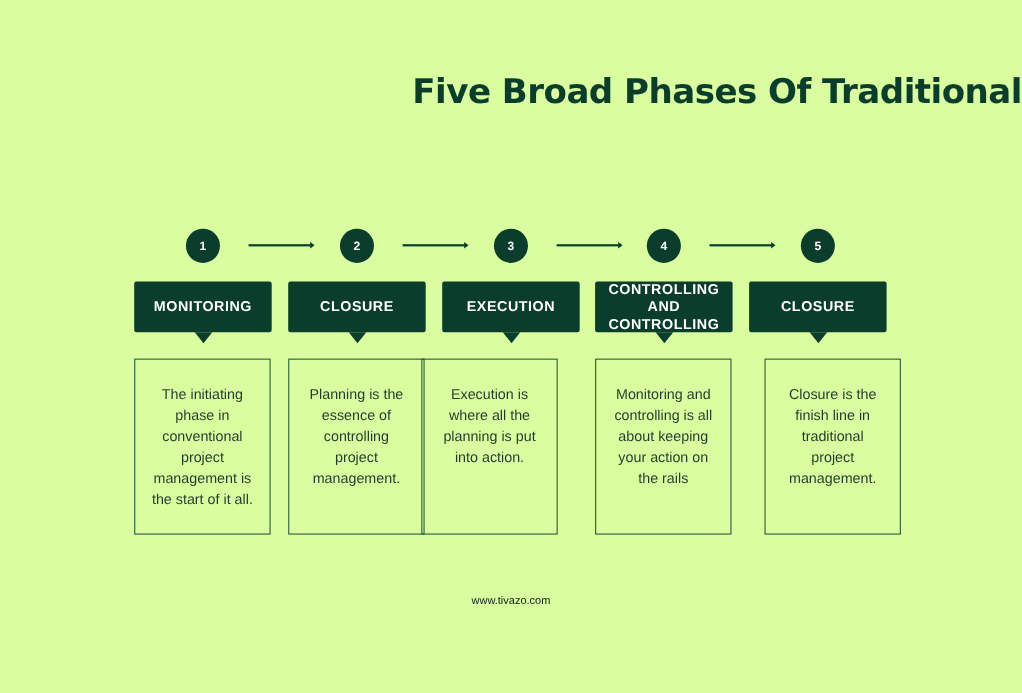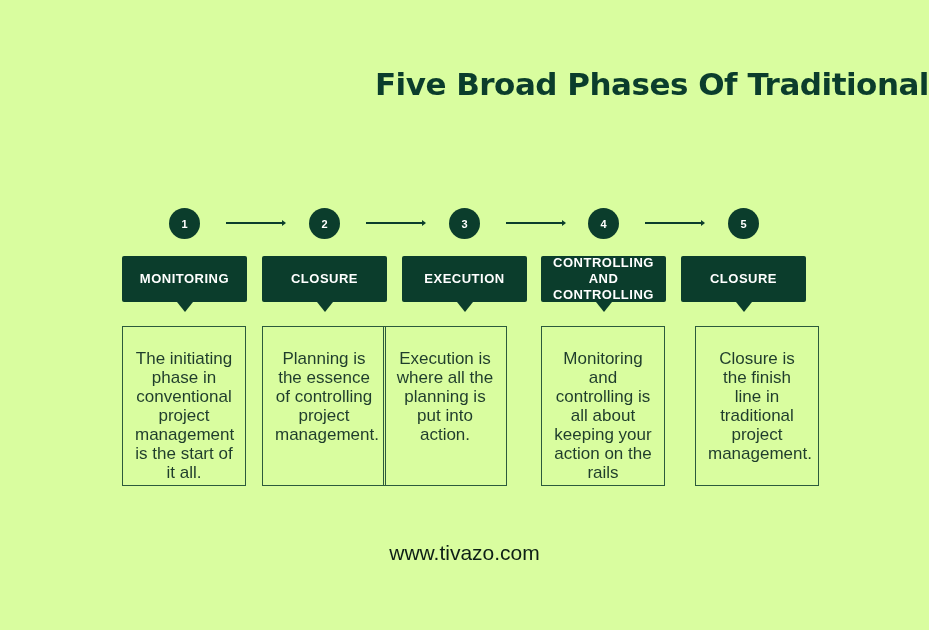--- a/index.html
+++ b/index.html
@@ -30,26 +30,26 @@
     display: flex; align-items: center; justify-content: center; text-align: center;
     letter-spacing: 0.5px; line-height: 16px;
   }
   .label-box::after {
     content: ""; position: absolute; left: 50%; bottom: -10px; transform: translateX(-50%);
     border-top: 10px solid #0b3d2c; border-left: 8px solid transparent; border-right: 8px solid transparent;
   }
   .desc-box {
     position: absolute; top: 326px; width: 124px; height: 160px;
     border: 1px solid #2c5a3c; box-sizing: border-box;
-    color: #1f3d2c; font-size: 17px; line-height: 19px; text-align: center;
+    color: #1f3d2c; font-size: 13px; line-height: 19px; text-align: center;
     padding: 22px 12px 0 12px;
   }
   .footer {
     position: absolute; top: 541px; left: 0; width: 929px; text-align: center;
-    font-size: 21px; color: #0d1f16;
+    font-size: 10px; color: #0d1f16;
   }
 </style>
 </head>
 <body>
 
 <div class="title">
   <div>Five Broad Phases Of Traditional</div>
 </div>
 
 <div class="step-num" style="left:169px">1</div>

